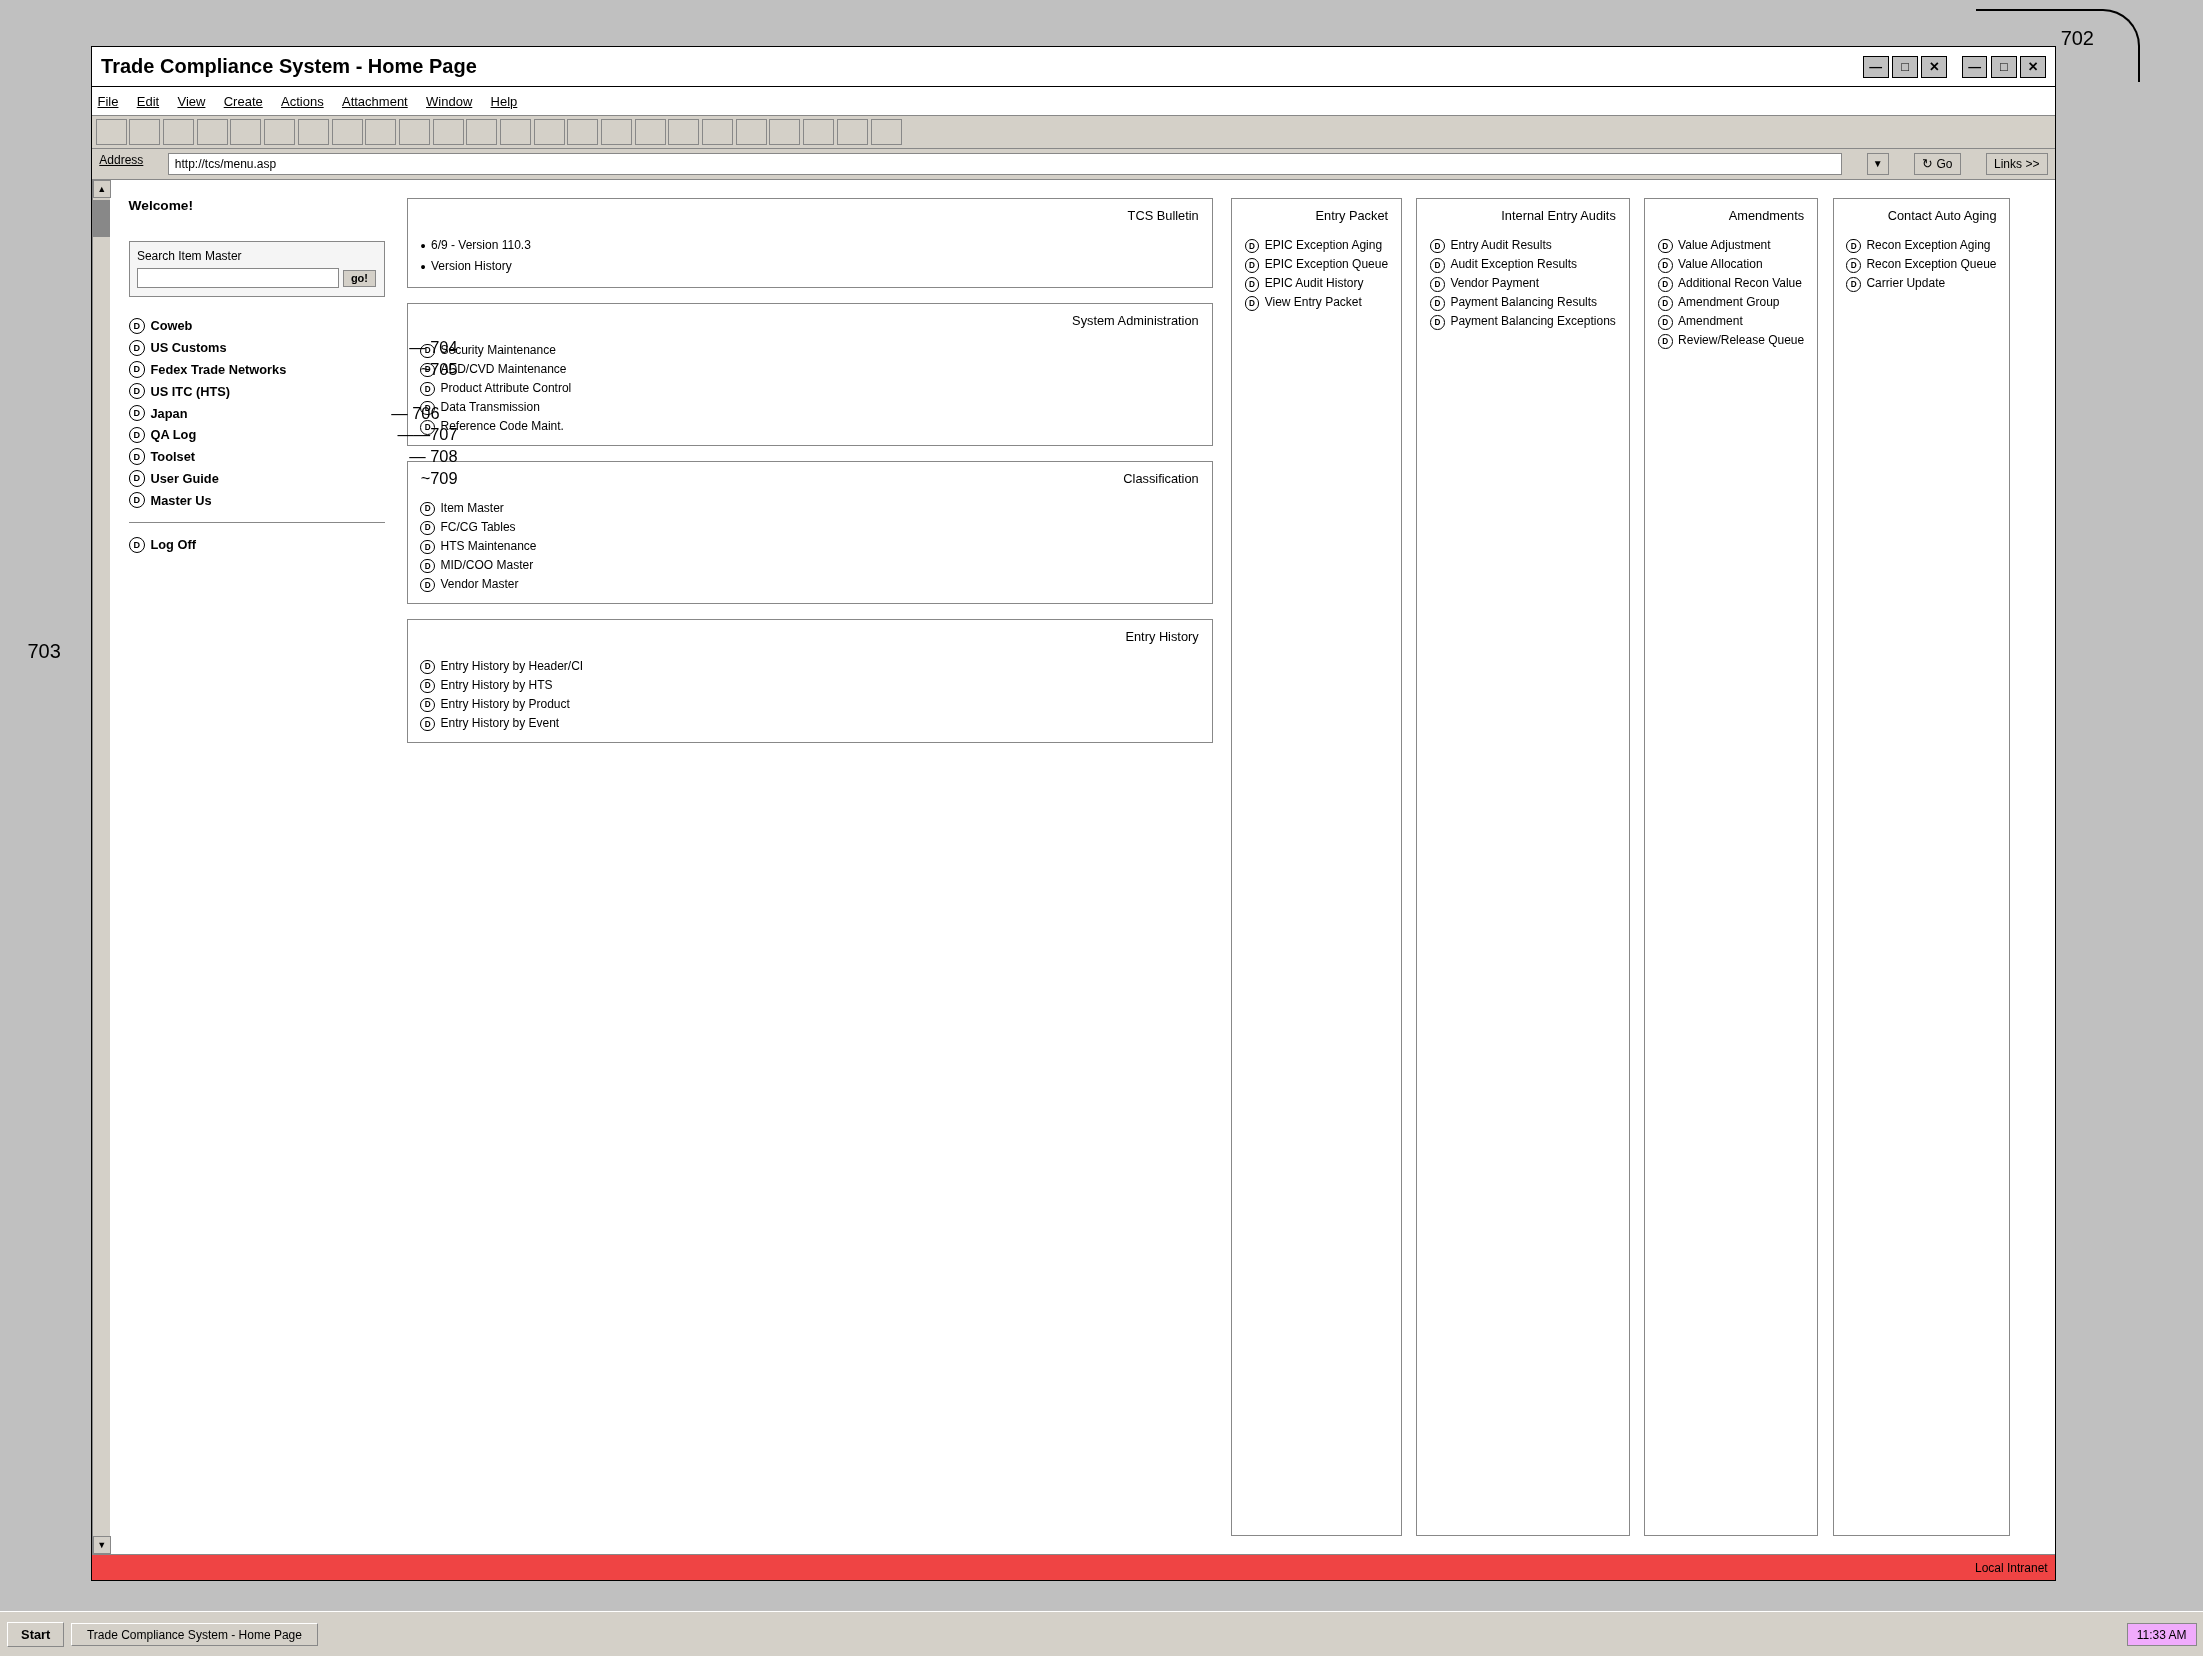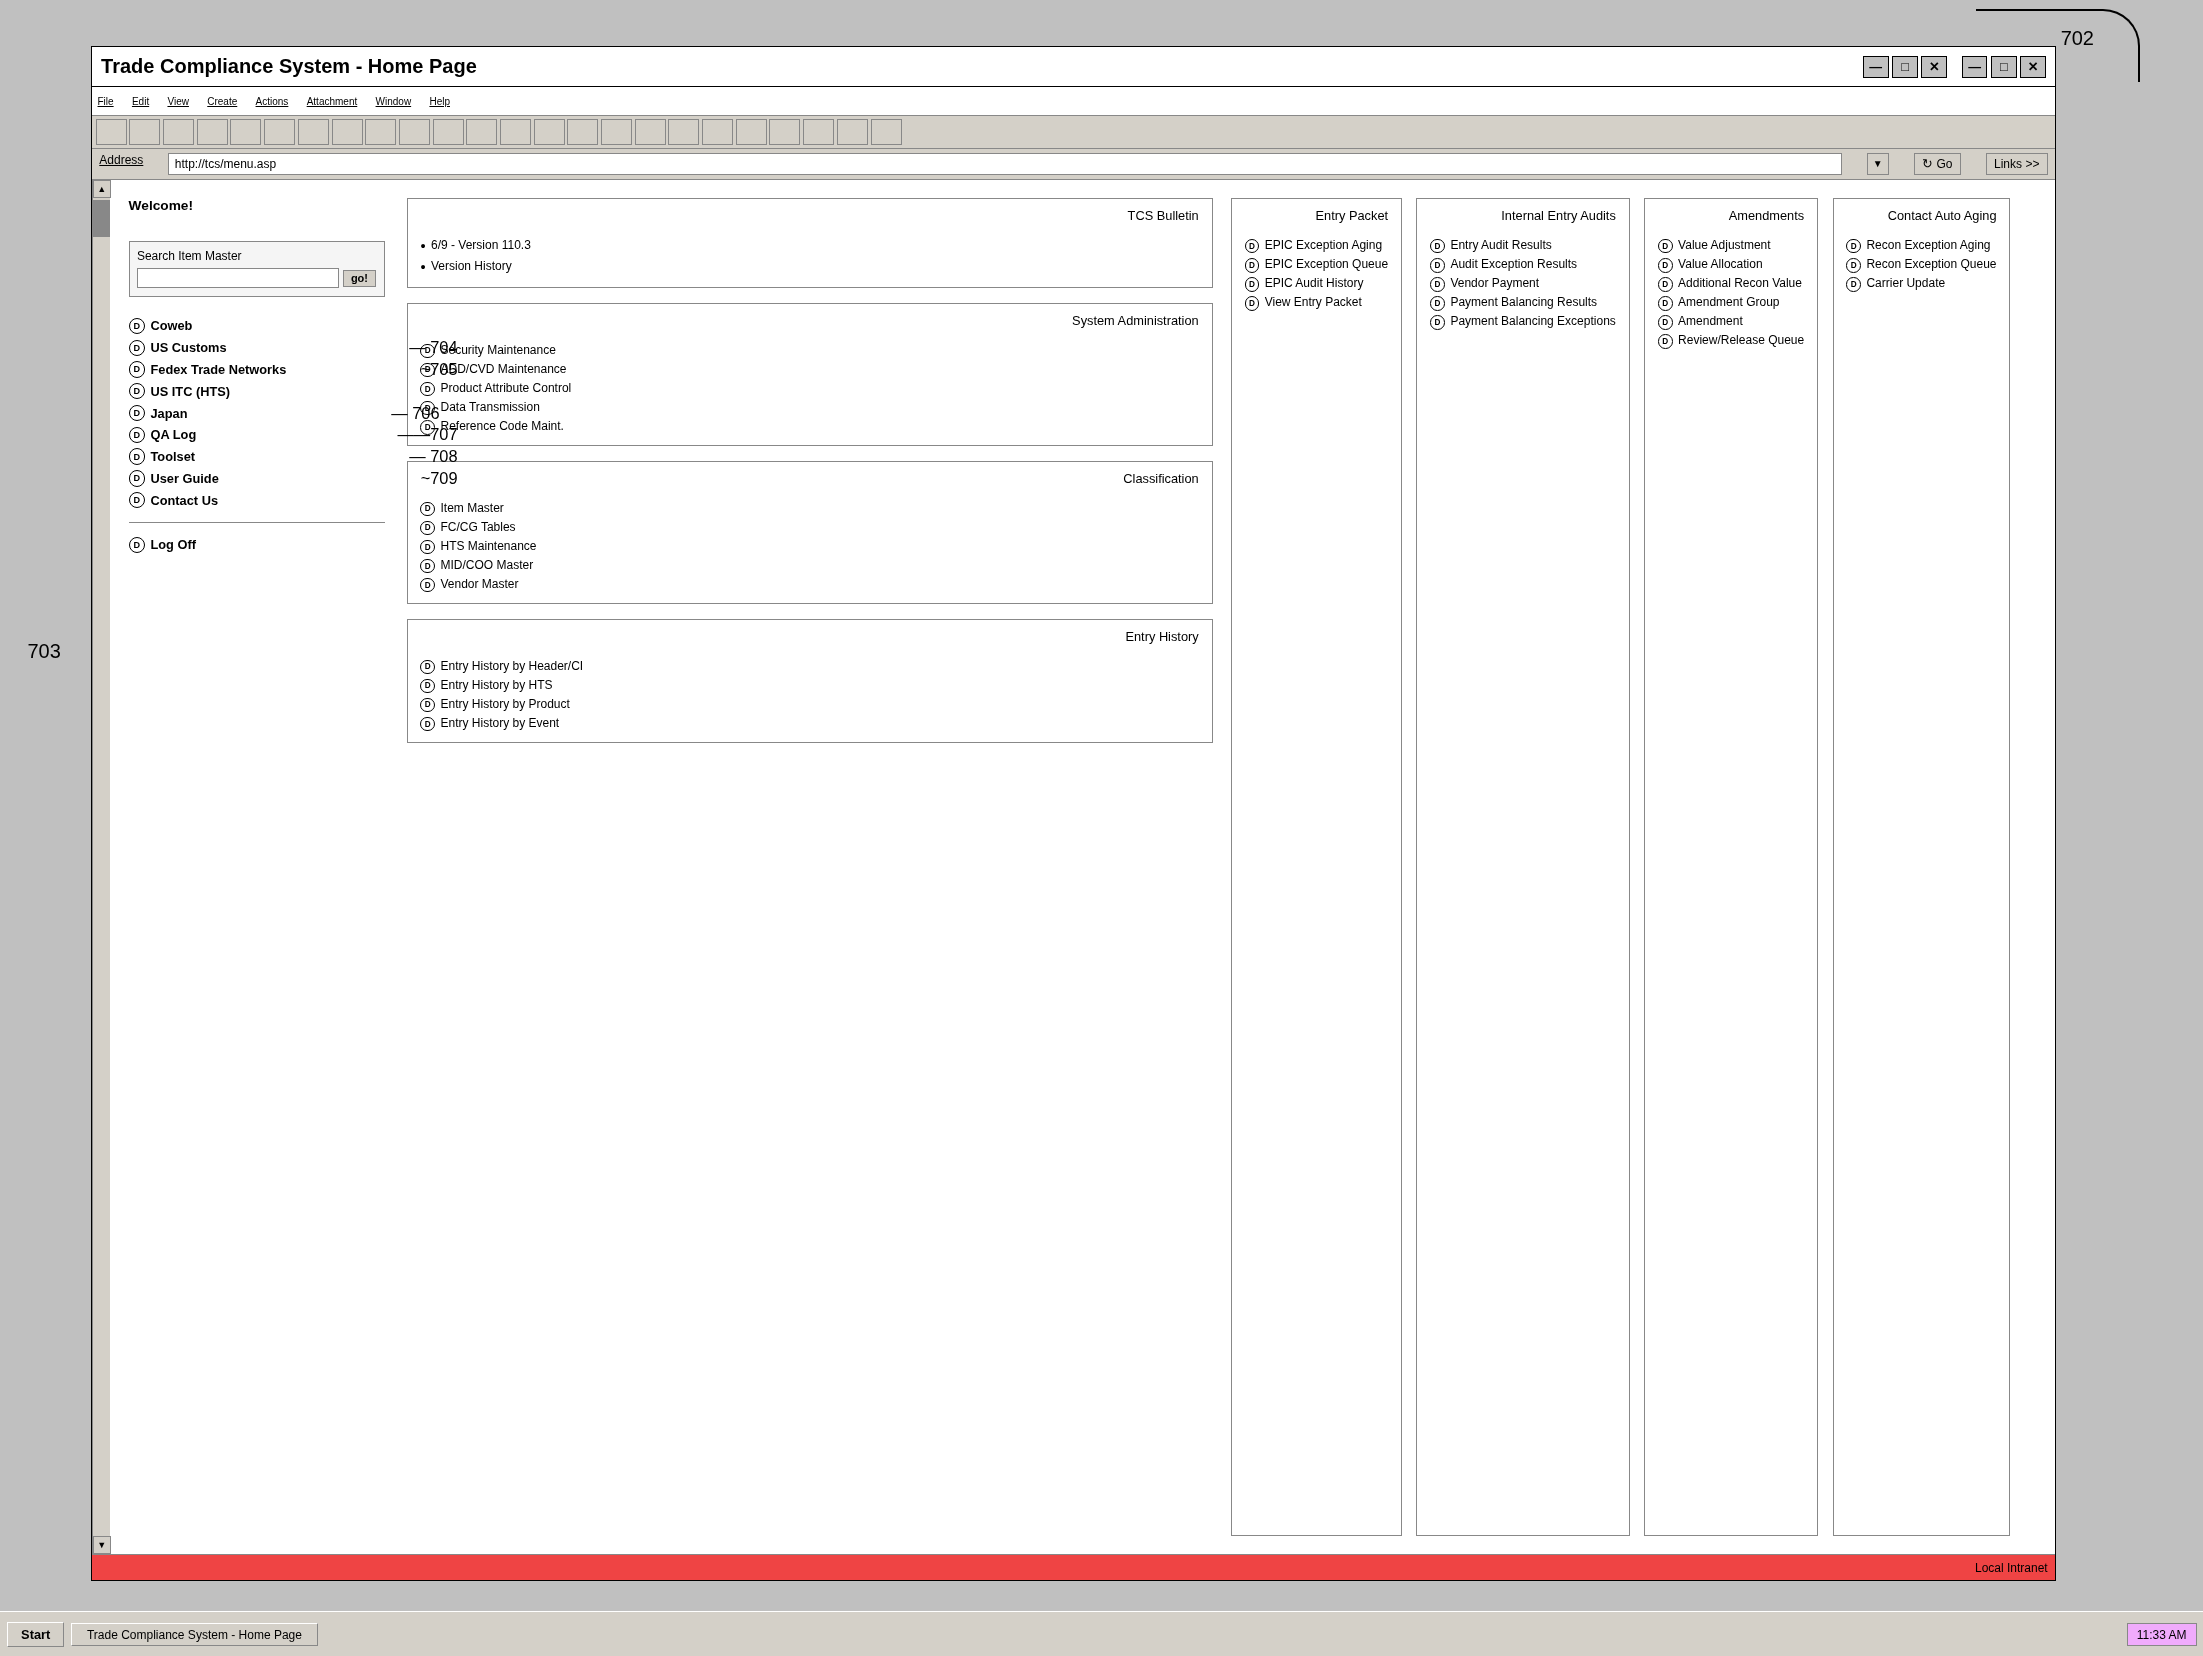--- a/index.html
+++ b/index.html
@@ -78,21 +78,21 @@
     .menu-bar {
       border-bottom: 0.9px solid #888;
       display: flex;
       align-items: center;
       padding: 2.7px 5.5px;
       gap: 18.3px;
       background: #ffffff;
       min-height: 29px;
     }
     .menu-item {
-      font-size: 10px;
+      font-size: 13px;
       cursor: pointer;
       text-decoration: underline;
     }
 
     
     .toolbar {
       border-bottom: 0.9px solid #888;
       display: flex;
       align-items: center;
       padding: 2.7px 3.7px;
@@ -560,21 +560,21 @@
         </div>
         <div style="display:flex;align-items:center;gap:5.5px;position:relative;">
           <div class="nav-link" style="display:flex;align-items:center;gap:5.5px;">
             <span class="icon-circle">D</span>
             <span>User Guide</span>
           </div>
           <span style="position:absolute;right:-73px;font-size:16.4px;font-family:Arial;">~<em style="font-style:normal;font-size:16.4px;">709</em></span>
         </div>
         <div class="nav-link">
           <span class="icon-circle">D</span>
-          <span>Contact Us</span>
+          <span>Master Us</span>
         </div>
 
         <hr class="nav-divider">
 
         <div class="nav-link">
           <span class="icon-circle">D</span>
           <span>Log Off</span>
         </div>
       </div>
 

